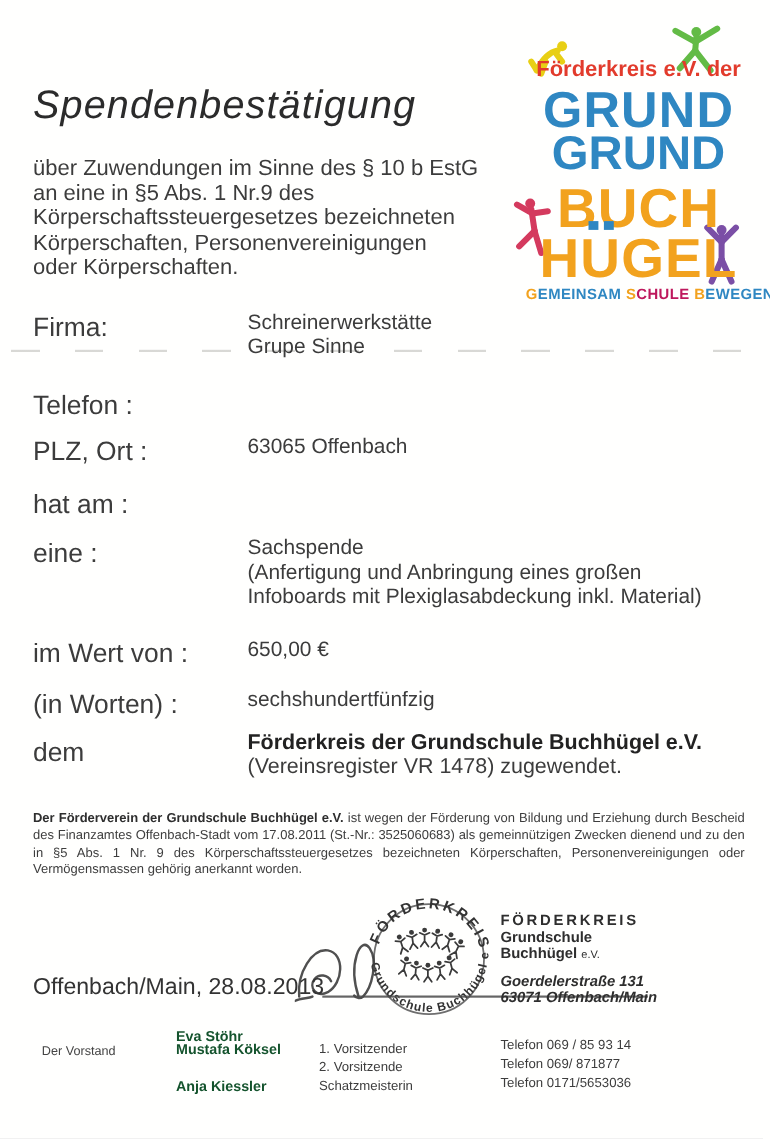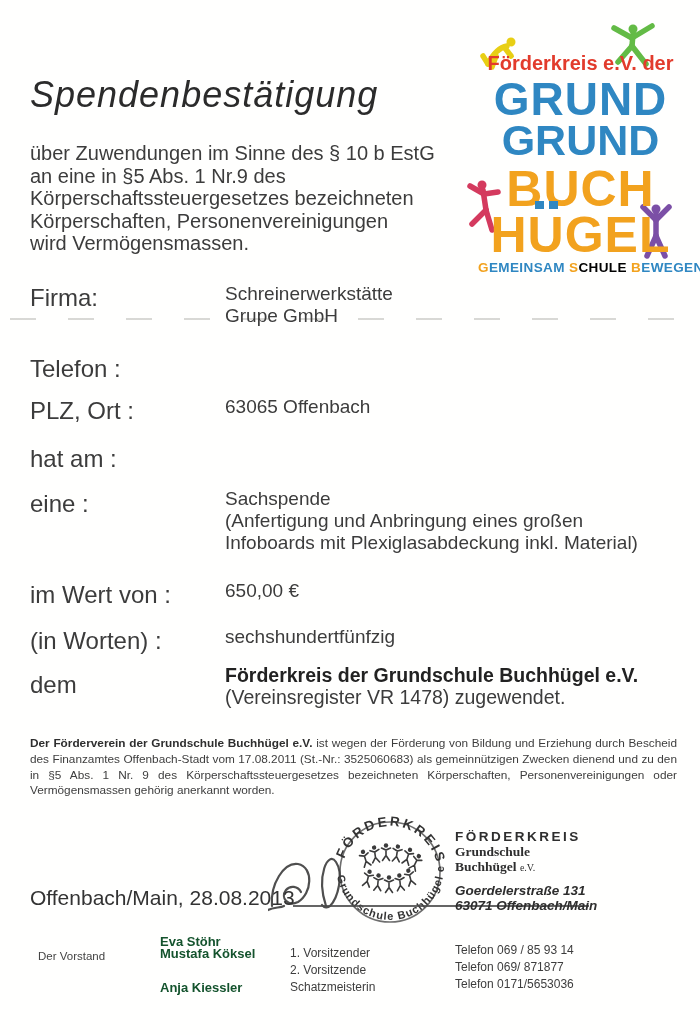--- a/index.html
+++ b/index.html
@@ -19,21 +19,21 @@
   .scanline{left:10px;top:318px;width:672px;height:2px;opacity:.55;
     background:repeating-linear-gradient(90deg,#b9b9b4 0 26px,transparent 26px 58px);}
   
   .legal{left:30px;width:647px;font-size:11.8px;line-height:15.8px;color:#3d3d3d;text-align:justify;}
   .legal b{color:#2e2e2e;}
   .legal.p2{text-align:left;}
   
   .sigline{left:293px;top:905px;width:296px;height:2px;background:#4a4a4a;opacity:.85;}
   .org{left:455px;top:829px;color:#2e2e2e;line-height:15px;}
   .org .n1{font-weight:bold;font-size:13.5px;letter-spacing:2.5px;}
-  .org .n2,.org .n3{font-weight:bold;font-size:13.5px;font-family:Liberation Serif, serif;}
+  .org .n2,.org .n3{font-weight:bold;font-size:13.5px;}
   .org .suf{font-size:10px;font-weight:normal;}
   .org .addr{margin-top:8px;font-weight:bold;font-size:13.5px;font-style:italic;}
   .dateline{left:30px;top:886px;font-size:21px;color:#333;}
   
   .board-label{left:38px;top:950px;font-size:11.5px;color:#444;}
   .b-name{left:160px;font-size:13px;font-weight:bold;color:#14532d;}
   .b-role{left:290px;font-size:12px;color:#3d3d3d;}
   .b-phone{left:455px;font-size:12px;color:#3d3d3d;}
   
   .logo{left:478px;top:20px;width:205px;}
@@ -99,39 +99,39 @@
     </svg>
 
     <div class="line lg-kicker" style="color:#e23b2c">Förderkreis e.V. der</div>
     <div class="line lg-1" style="color:#2f87c2">GRUND</div>
     <div class="line lg-2" style="color:#2f87c2">GRUND</div>
     <div class="line lg-3" style="color:#f2a21e">BUCH</div>
     <div class="line lg-4" style="color:#f2a21e">
       <span>H</span><span class="uu">U</span><span>GEL</span>
     </div>
     <div class="line lg-tag">
-      <span style="color:#f2a21e">G</span><span style="color:#2f87c2">EMEINSAM </span><span style="color:#f2a21e">S</span><span style="color:#000000">CHULE </span><span style="color:#f2a21e">B</span><span style="color:#2f87c2">EWEGEN</span>
+      <span style="color:#f2a21e">G</span><span style="color:#2f87c2">EMEINSAM </span><span style="color:#f2a21e">S</span><span style="color:#be185d">CHULE </span><span style="color:#f2a21e">B</span><span style="color:#2f87c2">EWEGEN</span>
     </div>
   </div>
 
   <div class="abs doc-title">Spendenbestätigung</div>
   <div class="abs intro">
     <div>über Zuwendungen im Sinne des § 10 b EstG</div>
     <div>an eine in §5 Abs. 1 Nr.9 des</div>
     <div>Körperschaftssteuergesetzes bezeichneten</div>
     <div>Körperschaften, Personenvereinigungen</div>
-    <div>wird Vermögensmassen.</div>
+    <div>oder Körperschaften.</div>
   </div>
 
   <div class="abs scanline"></div>
 
   <div class="abs lbl" style="top:284px">Firma:</div>
   <div class="abs val" style="top:283px">
     <div>Schreinerwerkstätte</div>
-    <div>Grupe GmbH</div>
+    <div>Grupe Sinne</div>
   </div>
 
   <div class="abs lbl" style="top:355px">Telefon :</div>
 
   <div class="abs lbl" style="top:397px">PLZ, Ort :</div>
   <div class="abs val" style="top:396px">63065 Offenbach</div>
 
   <div class="abs lbl" style="top:445px">hat am :</div>
 
   <div class="abs lbl" style="top:490px">eine :</div>

